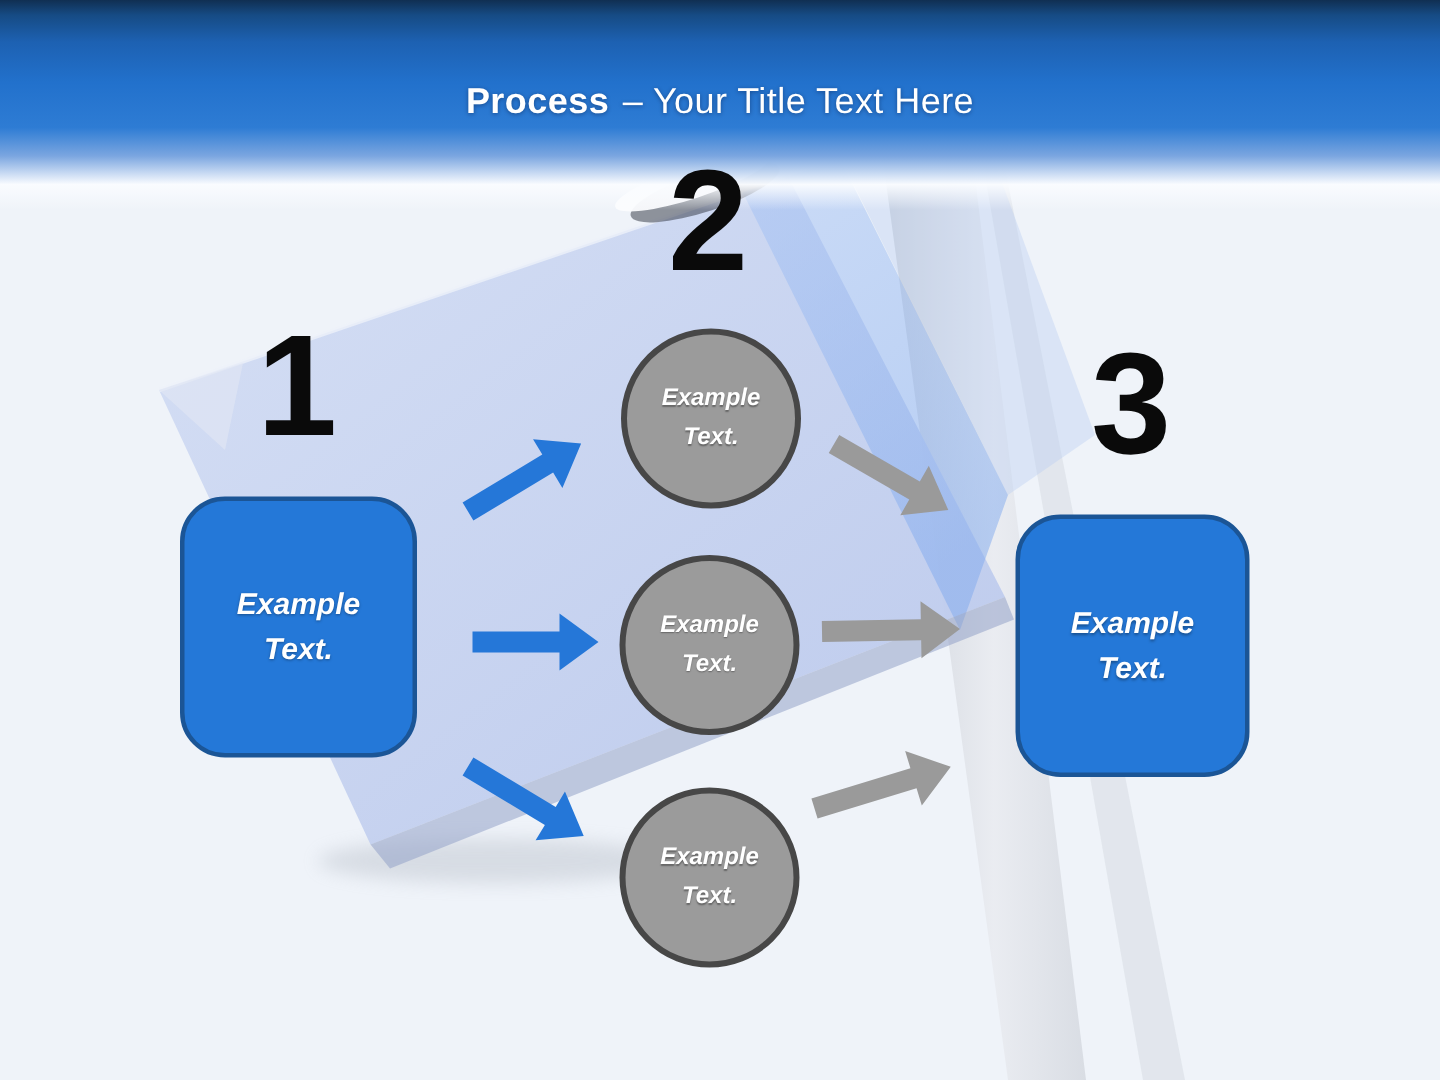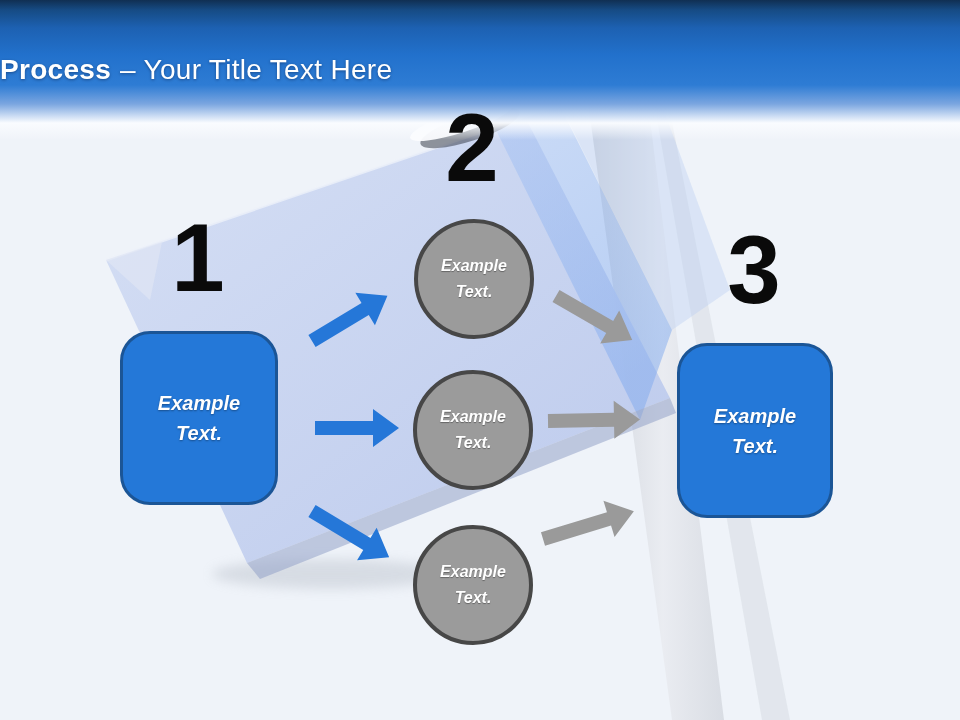--- a/index.html
+++ b/index.html
@@ -16,22 +16,22 @@
       #102f52 0px,
       #164b84 10px,
       #1d61b2 28px,
       #2271cc 55px,
       #2e7cd4 85px,
       #7ba6e0 104px,
       rgba(250,252,255,0.97) 123px,
       rgba(250,252,255,0) 140px);
   }
   .title{
-    position:absolute; width:100%; top:54px; 
-    color:#ffffff; font-size:28px; letter-spacing:.3px;
+    position:absolute; width:100%; top:54px; text-align:center;
+    color:#ffffff; font-size:24px; letter-spacing:.3px;
     text-shadow:0 1px 3px rgba(0,10,40,.4);
     white-space:nowrap;
   }
   .title-bold{font-weight:700;}
   .title-rest{font-weight:400; margin-left:9px;}
   .number{
     position:absolute; z-index:3; width:90px; text-align:center;
     font-weight:700; font-size:96px; line-height:1; color:#0a0a0a;
   }
   .n1{left:153px; top:210px;}

